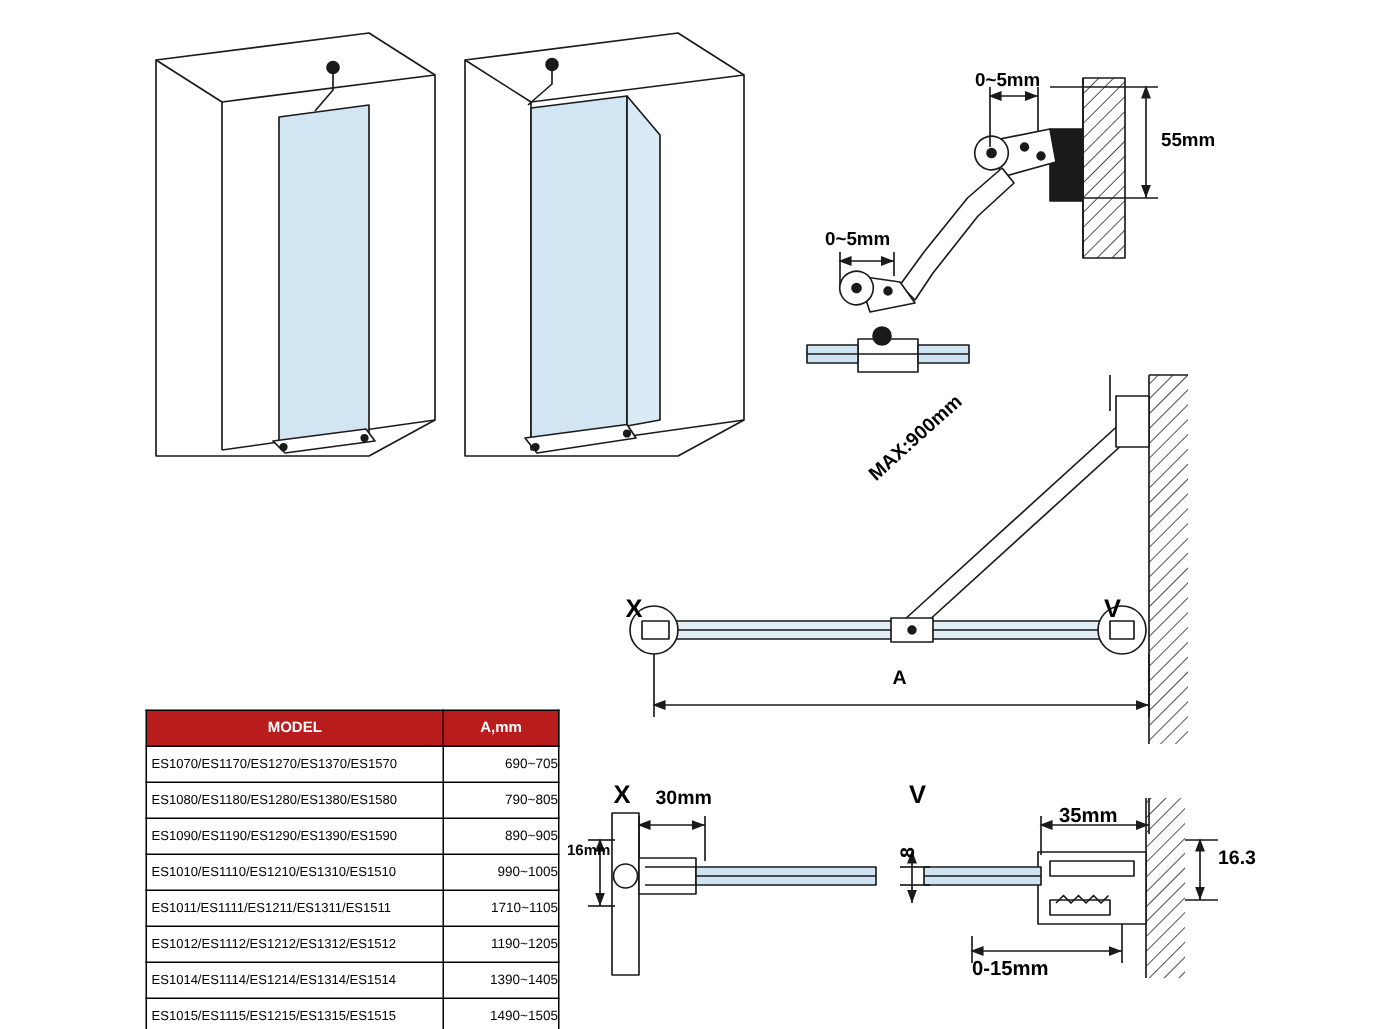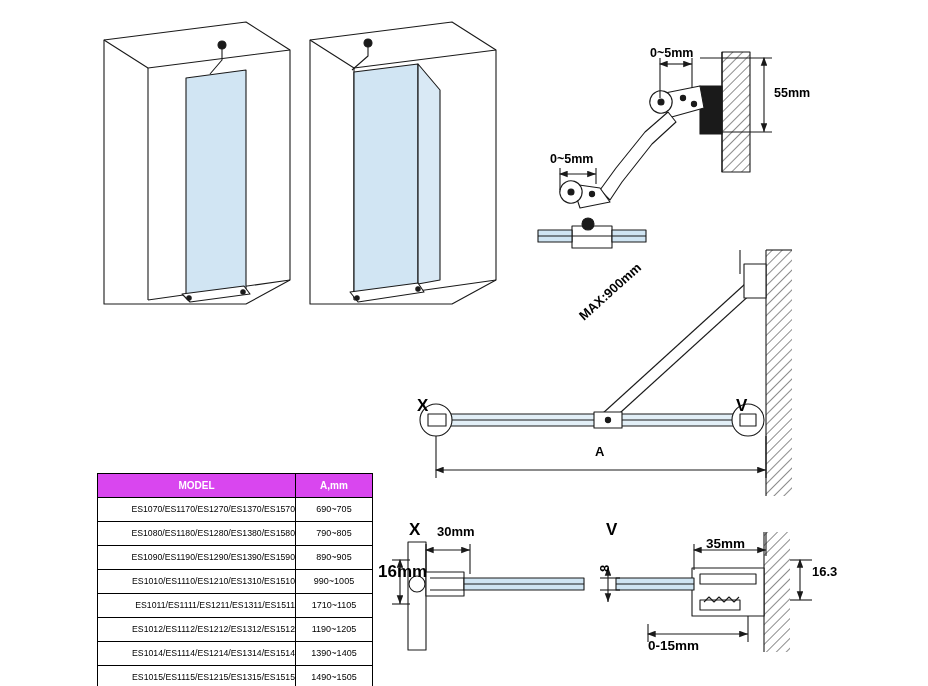--- a/index.html
+++ b/index.html
@@ -11,24 +11,24 @@
   
   #spec-table{
     position:absolute;left:97px;top:461px;width:276px;
     border-collapse:collapse;font-size:9px;
   }
   #spec-table th,#spec-table td{
     border:1px solid #000;padding:0;height:23px;line-height:23px;
     text-align:center;font-weight:normal;
   }
   #spec-table thead th{
-    background:#d946ef;color:#fff;font-weight:bold;font-size:10px;
+    background:#b91c1c;color:#fff;font-weight:bold;font-size:10px;
   }
-  #spec-table td.model{width:196px;font-size:8.7px;padding-left:3px;text-align:right;}
-  #spec-table td.dim{width:78px;font-size:9px;}
+  #spec-table td.model{width:196px;font-size:8.7px;padding-left:3px;text-align:left;}
+  #spec-table td.dim{width:78px;font-size:9px;text-align:right;}
 </style>
 </head>
 <body>
 
 <div class="stage">
 
   <svg width="928" height="686" viewBox="0 0 928 686">
     <defs>
       <marker id="arrS" markerWidth="9" markerHeight="9" refX="8" refY="3" orient="auto">
         <path d="M0,0 L8,3 L0,6 z" fill="#1a1a1a"></path>
@@ -202,21 +202,21 @@
   <div class="lbl" style="left:550px;top:140px;font-size:12.5px;">0~5mm</div>
 
   <div class="lbl" style="left:576px;top:300px;font-size:13px;transform:rotate(-42deg);transform-origin:left top;">MAX:900mm</div>
 
   <div class="lbl" style="left:417px;top:384px;font-size:17px;">X</div>
   <div class="lbl" style="left:736px;top:384px;font-size:17px;">V</div>
   <div class="lbl" style="left:595px;top:432px;font-size:13px;">A</div>
 
   <div class="lbl" style="left:409px;top:508px;font-size:17px;">X</div>
   <div class="lbl" style="left:437px;top:512px;font-size:13px;">30mm</div>
-  <div class="lbl" style="left:378px;top:550px;font-size:17px;">16mm</div>
+  <div class="lbl" style="left:378px;top:550px;font-size:10px;">16mm</div>
 
   <div class="lbl" style="left:606px;top:508px;font-size:17px;">V</div>
   <div class="lbl" style="left:597px;top:560px;font-size:13px;transform:rotate(-90deg);transform-origin:left top;">8</div>
   <div class="lbl" style="left:706px;top:524px;font-size:13.5px;text-align:right;">35mm</div>
   <div class="lbl" style="left:812px;top:552px;font-size:13px;text-align:right;">16.3</div>
   <div class="lbl" style="left:648px;top:626px;font-size:13.5px;">0-15mm</div>
 
   <table id="spec-table">
     <thead>
       <tr>

